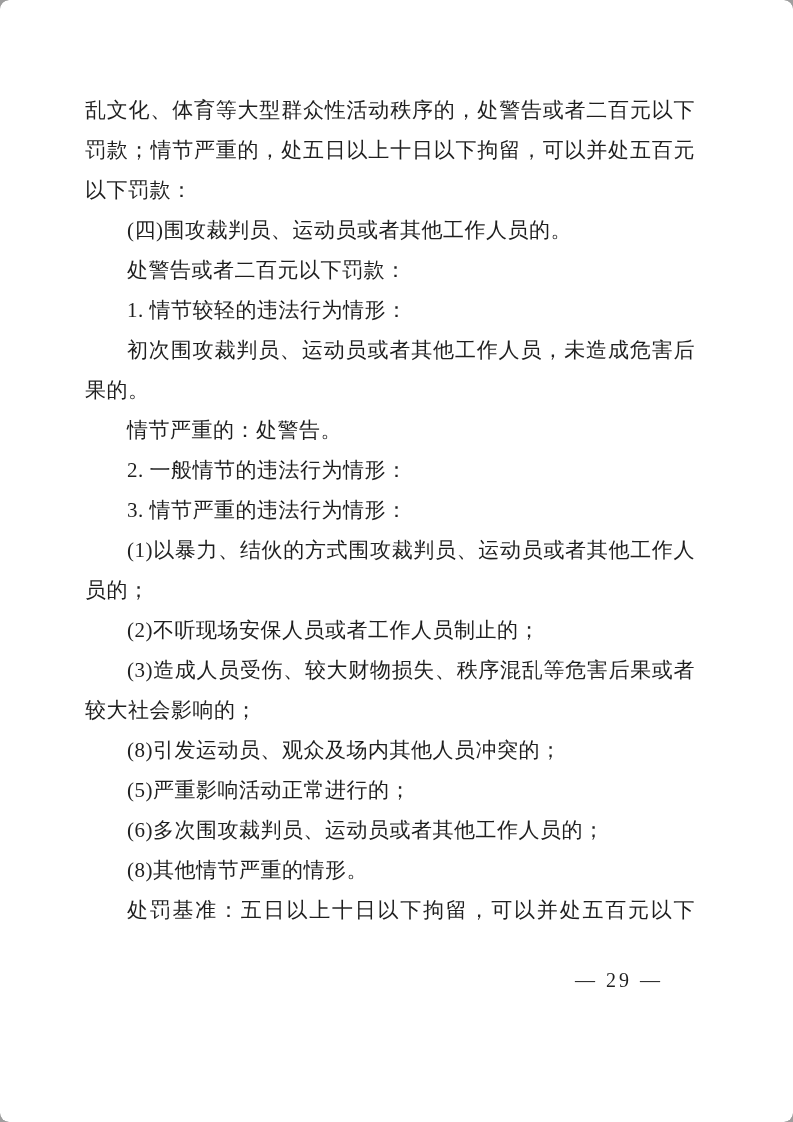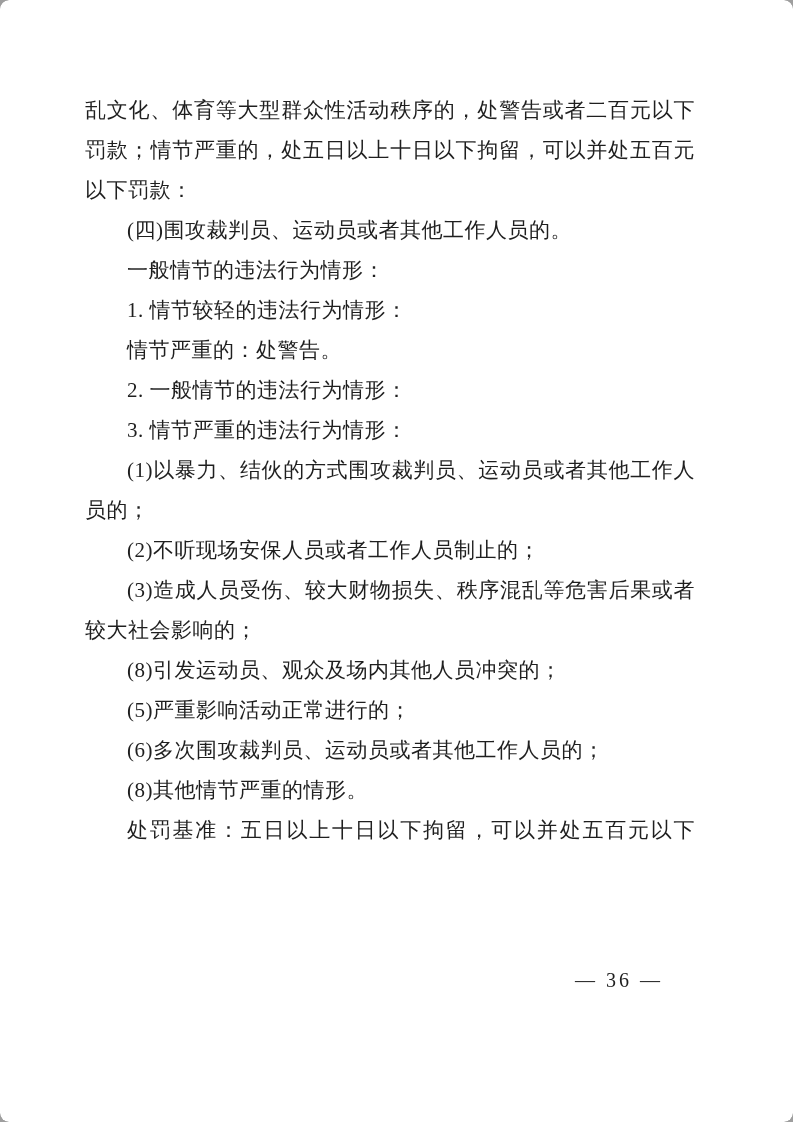--- a/index.html
+++ b/index.html
@@ -43,28 +43,29 @@
     font-family: "Liberation Serif", "DejaVu Serif", serif;
   }
 </style>
 </head>
 <body>
 
 <div class="page">
   <div class="doc-body">
       <p class="">乱文化、体育等大型群众性活动秩序的，处警告或者二百元以下罚款；情节严重的，处五日以上十日以下拘留，可以并处五百元以下罚款：</p>
       <p class="indent">(四)围攻裁判员、运动员或者其他工作人员的。</p>
-      <p class="indent">一般情节的违法行为情形：</p>
+      <p class="indent">处警告或者二百元以下罚款：</p>
       <p class="indent">1. 情节较轻的违法行为情形：</p>
+      <p class="indent">初次围攻裁判员、运动员或者其他工作人员，未造成危害后果的。</p>
       <p class="indent">情节严重的：处警告。</p>
       <p class="indent">2. 一般情节的违法行为情形：</p>
       <p class="indent">3. 情节严重的违法行为情形：</p>
       <p class="indent">(1)以暴力、结伙的方式围攻裁判员、运动员或者其他工作人员的；</p>
       <p class="indent">(2)不听现场安保人员或者工作人员制止的；</p>
       <p class="indent">(3)造成人员受伤、较大财物损失、秩序混乱等危害后果或者较大社会影响的；</p>
       <p class="indent">(8)引发运动员、观众及场内其他人员冲突的；</p>
       <p class="indent">(5)严重影响活动正常进行的；</p>
       <p class="indent">(6)多次围攻裁判员、运动员或者其他工作人员的；</p>
       <p class="indent">(8)其他情节严重的情形。</p>
       <p class="indent jlast">处罚基准：五日以上十日以下拘留，可以并处五百元以下</p>
     </div>
-  <div class="page-number">— 36 —</div>
+  <div class="page-number">— 29 —</div>
 </div>
 
 </body></html>

